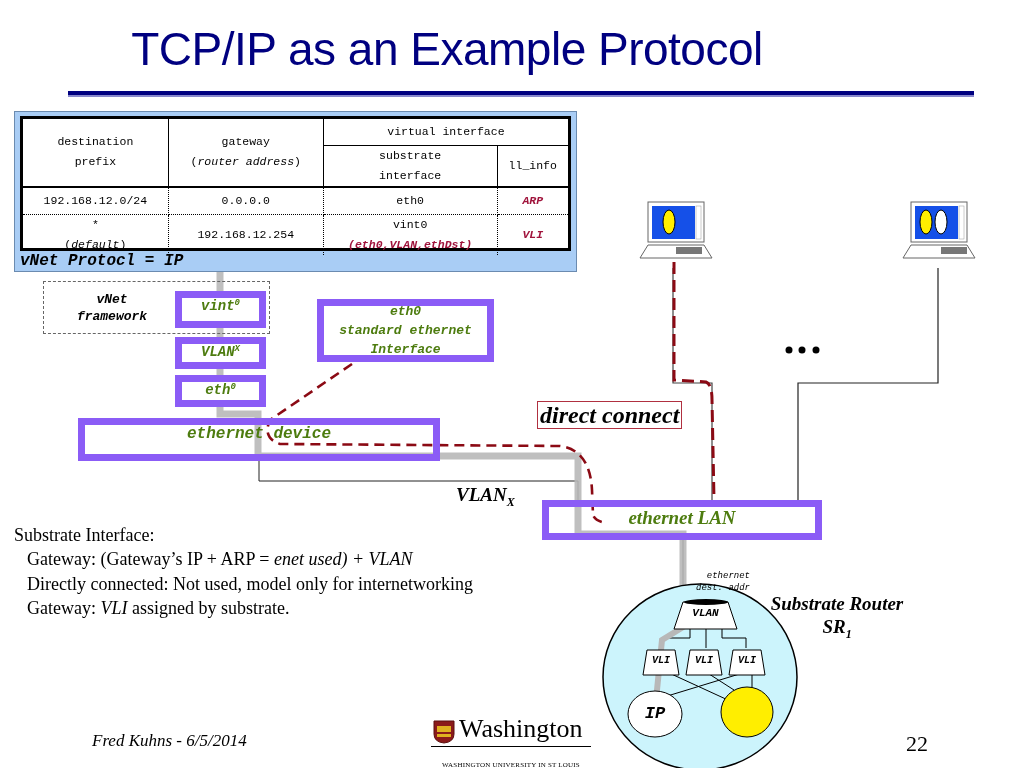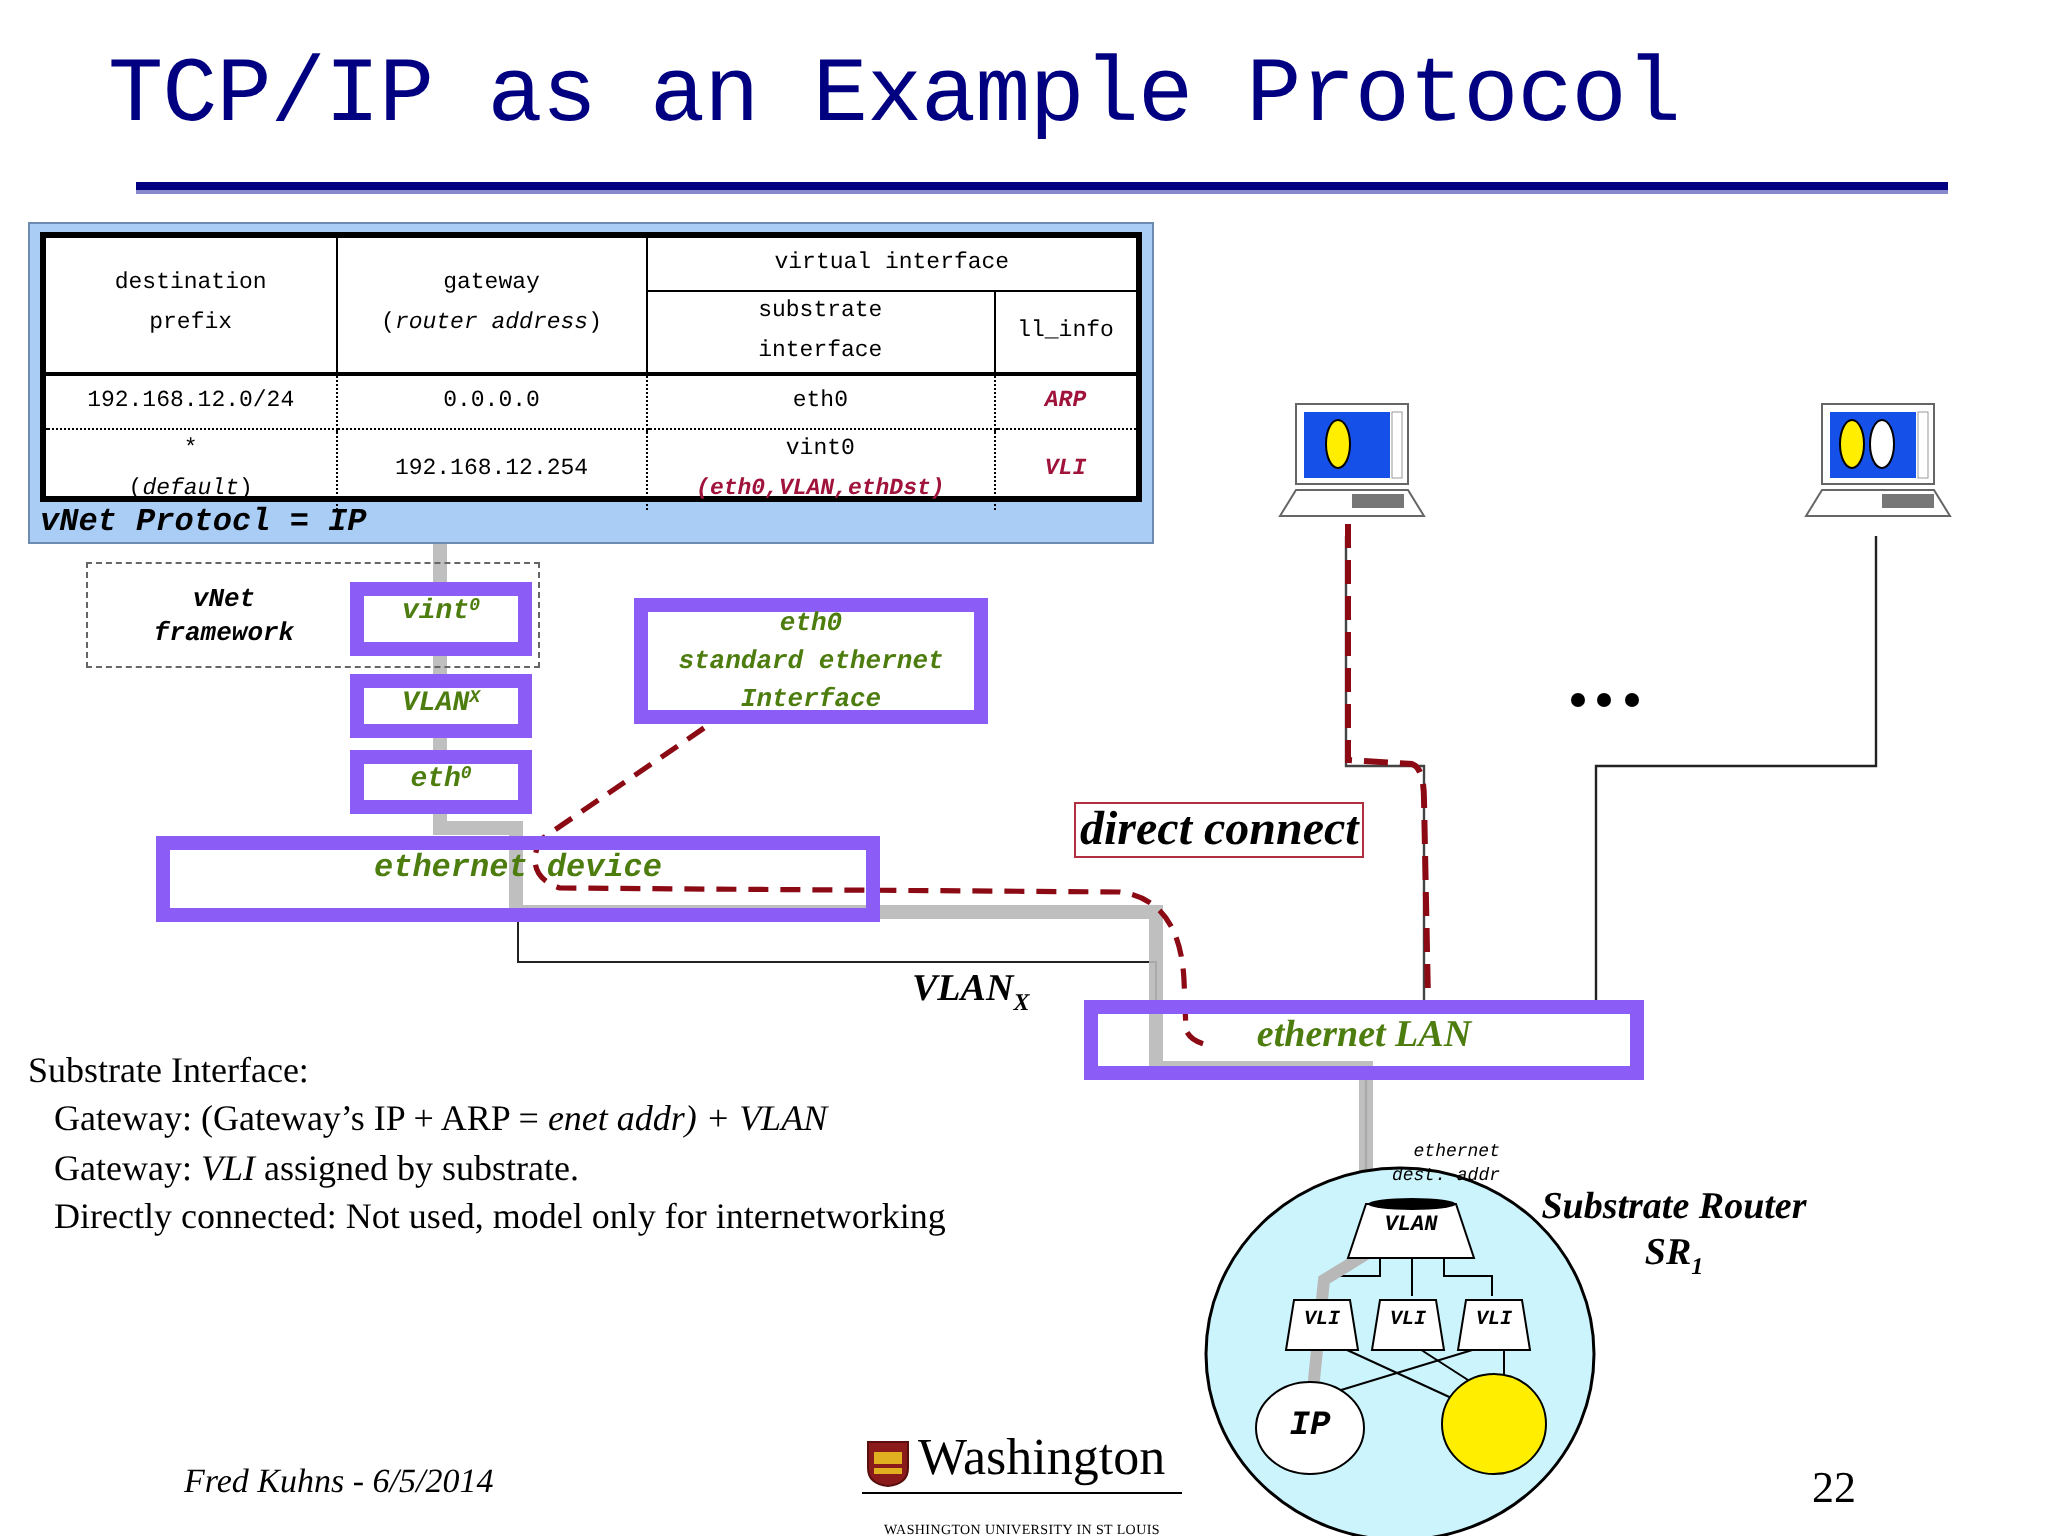--- a/index.html
+++ b/index.html
@@ -1,18 +1,18 @@
 <!DOCTYPE html>
 <html><head>
 <meta charset="utf-8">
 <style>
   html, body { margin:0; padding:0; background:#ffffff; }
   body { width:1024px; height:768px; position:relative; overflow:hidden; font-family:"Liberation Serif", serif; }
   .abs { position:absolute; }
-  .title { left:0; top:22px; width:894px; text-align:center; font-family:Liberation Mono, monospace; font-size:46px; color:#000080; letter-spacing:-0.5px; }
+  .title { left:0; top:22px; width:894px; text-align:center; font-family:Liberation Sans, sans-serif; font-size:46px; color:#000080; letter-spacing:-0.5px; }
   .rule1 { left:68px; top:91px; width:906px; height:4px; background:#000080; }
   .rule2 { left:68px; top:95px; width:906px; height:2px; background:#8888cc; }
   .mono { font-family:"Liberation Mono", "DejaVu Sans Mono", monospace; }
 
   
   .panel { left:14px; top:111px; width:563px; height:161px; background:#a9cdf5; border:1px solid #6b8bb0; box-sizing:border-box; }
   .rt { left:20px; top:116px; width:551px; height:135px; border:3px solid #000; box-sizing:border-box; background:#fff; }
   table.routes { border-collapse:collapse; width:100%; height:100%; font-family:"Liberation Mono", monospace; font-size:11.5px; color:#000; }
   table.routes td { text-align:center; vertical-align:middle; padding:0 2px; line-height:20px; }
   .hd td { border-right:1px solid #000; border-bottom:1px solid #000; }
@@ -184,23 +184,23 @@
 <div class="abs mono" style="left:686px;top:655px;width:36px;text-align:center;font-size:10px;font-weight:bold;font-style:italic">VLI</div>
 <div class="abs mono" style="left:729px;top:655px;width:36px;text-align:center;font-size:10px;font-weight:bold;font-style:italic">VLI</div>
 <div class="abs mono" style="left:628px;top:704px;width:54px;text-align:center;font-size:17px;font-weight:bold;font-style:italic">IP</div>
 <div class="abs label-serif" style="left:752px;top:592px;width:170px;text-align:center;font-size:19px;line-height:23px">
   <div>Substrate Router</div>
   <div><span>SR</span><sub style="font-size:12px">1</sub></div>
 </div>
 
 <div class="abs bullets">
   <div>Substrate Interface:</div>
-  <div class="ind"><span>Gateway:  (Gateway’s IP + ARP = </span><i>enet addr) + VLAN</i></div>
+  <div class="ind"><span>Gateway:  (Gateway’s IP + ARP = </span><i>enet used) + VLAN</i></div>
+  <div class="ind">Directly connected: Not used, model only for internetworking</div>
   <div class="ind"><span>Gateway: </span><i>VLI</i><span> assigned by substrate.</span></div>
-  <div class="ind">Directly connected: Not used, model only for internetworking</div>
 </div>
 
 <div class="abs footer">Fred Kuhns - 6/5/2014</div>
 <svg class="abs" style="left:433px;top:720px" width="22" height="24">
   <path d="M1,1 L21,1 L21,14 Q21,22 11,23 Q1,22 1,14 Z" fill="#8b1a1a" stroke="#5a0f0f"></path>
   <rect x="4" y="6" width="14" height="6" fill="#e0b020"></rect>
   <rect x="4" y="14" width="14" height="3" fill="#e0b020"></rect>
 </svg>
 <div class="abs logo-word">Washington</div>
 <div class="abs logo-sub">WASHINGTON UNIVERSITY IN ST LOUIS</div>

